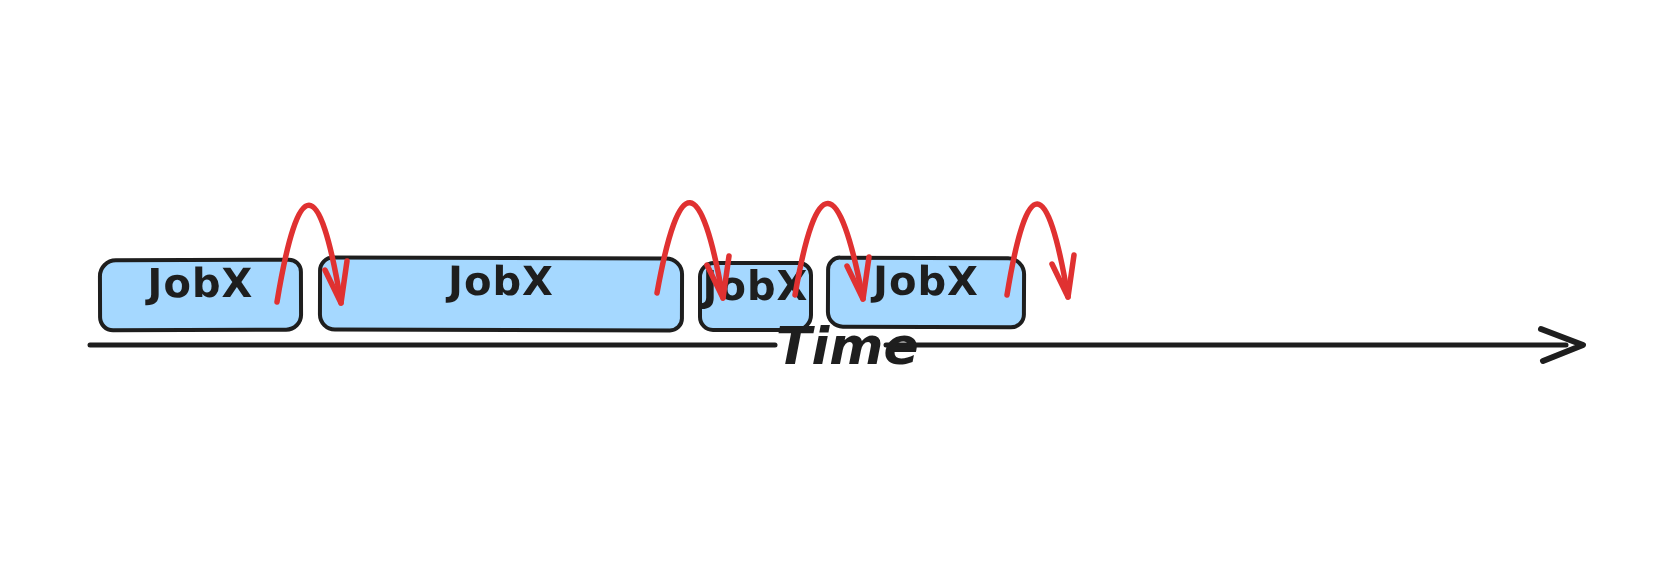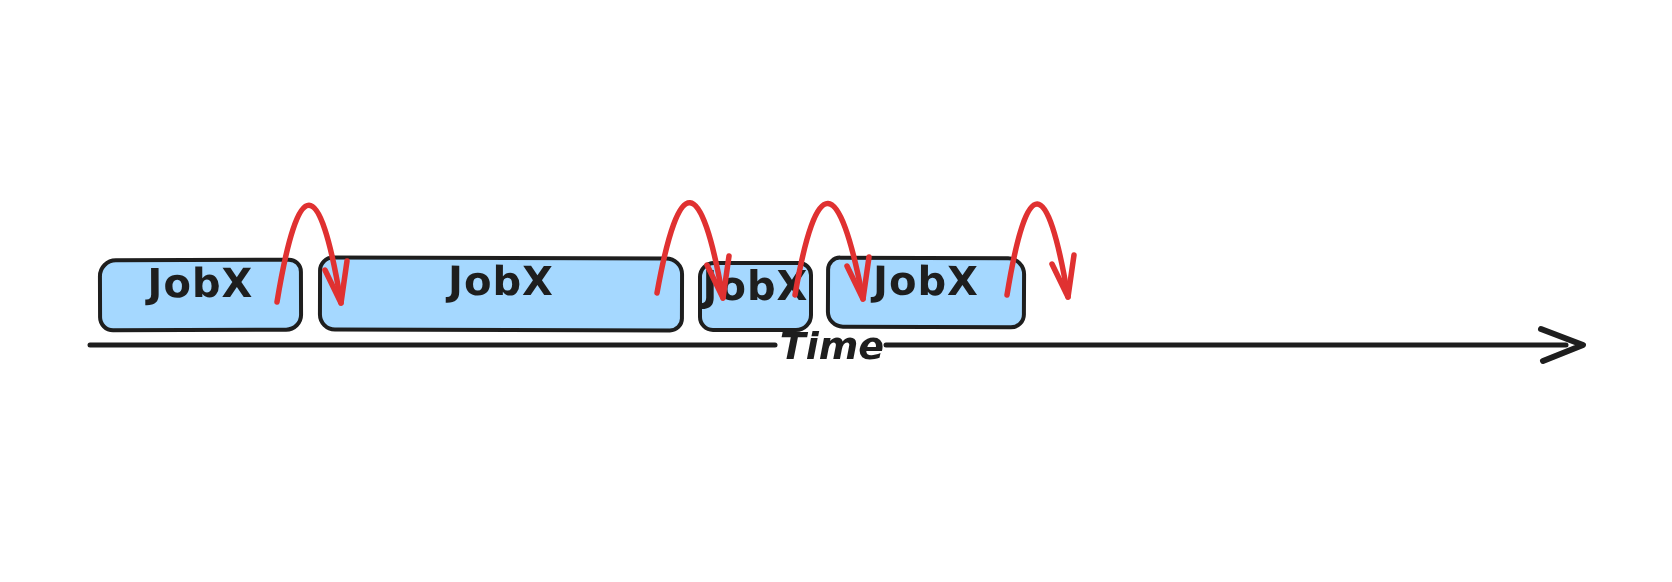--- a/index.html
+++ b/index.html
@@ -40,21 +40,21 @@
     pointer-events:none;
   }
   .axis-line{stroke:var(--stroke);stroke-width:5;stroke-linecap:round;fill:none;}
   .axis-head{stroke:var(--stroke);stroke-width:6;stroke-linecap:round;stroke-linejoin:round;fill:none;}
   .arc{stroke:var(--arrow);stroke-width:5.5;stroke-linecap:round;fill:none;}
   .arc-head{stroke:var(--arrow);stroke-width:5.5;stroke-linecap:round;stroke-linejoin:round;fill:none;}
   .time-label{
     position:absolute;
     left:776px;top:323px;width:112px;
     text-align:center;
-    font-size:38px;line-height:46px;
+    font-size:52px;line-height:46px;
     font-weight:700;
     color:var(--stroke);
     font-style:italic;
   }
 </style>
 </head>
 <body>
 
 <div class="canvas">
 

